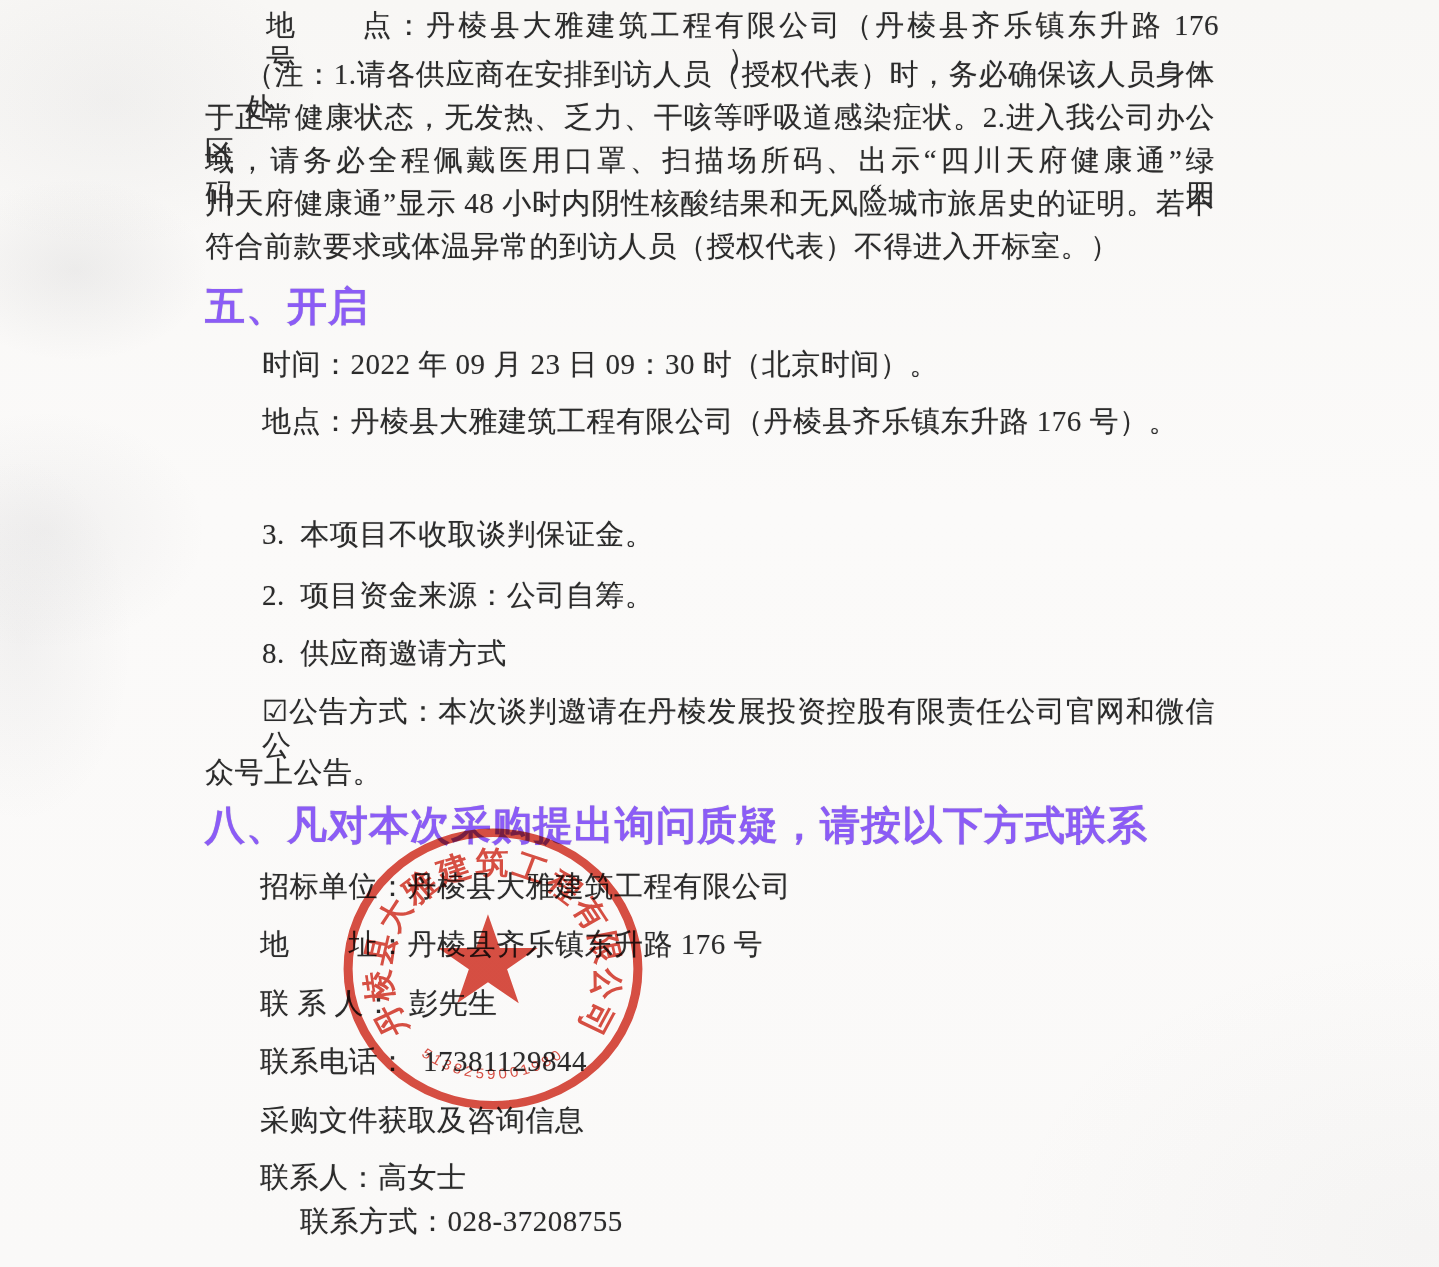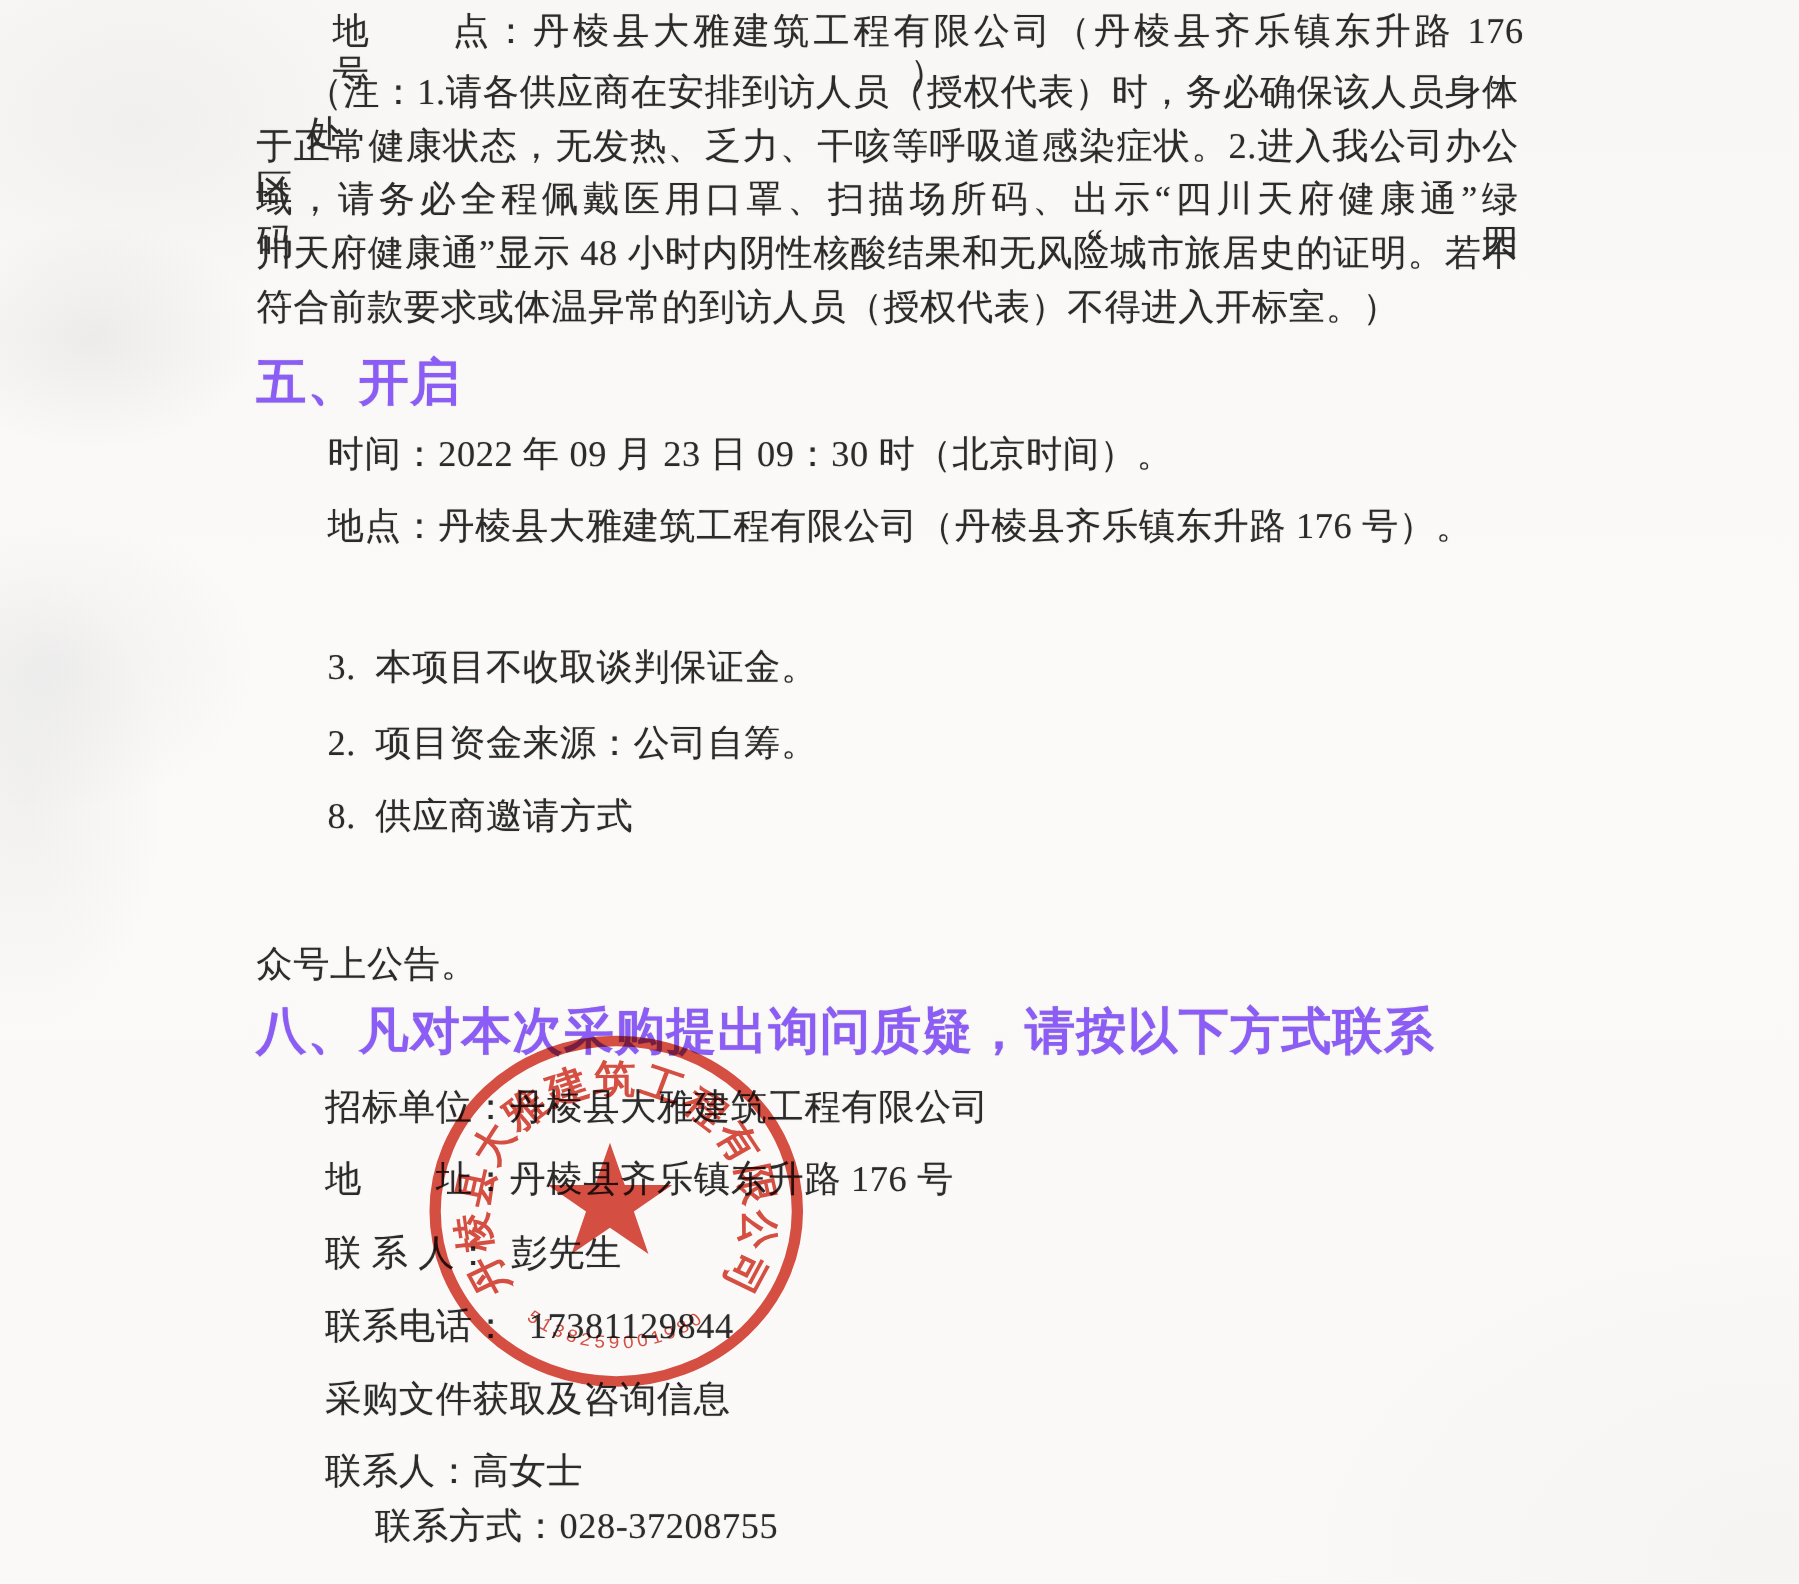--- a/index.html
+++ b/index.html
@@ -67,20 +67,21 @@
   <div class="ln fill" style="left:205px;top:186px;width:1010px;">川天府健康通”显示 48 小时内阴性核酸结果和无风险城市旅居史的证明。若不</div>
   <div class="ln" style="left:205px;top:229px;">符合前款要求或体温异常的到访人员（授权代表）不得进入开标室。）</div>
 
   <div class="ln head" style="left:205px;top:289px;">五、开启</div>
   <div class="ln" style="left:262px;top:347px;">时间：2022 年 09 月 23 日 09：30 时（北京时间）。</div>
   <div class="ln" style="left:262px;top:404px;">地点：丹棱县大雅建筑工程有限公司（丹棱县齐乐镇东升路 176 号）。</div>
 
   <div class="ln" style="left:262px;top:517px;">3.  本项目不收取谈判保证金。</div>
   <div class="ln" style="left:262px;top:578px;">2.  项目资金来源：公司自筹。</div>
   <div class="ln" style="left:262px;top:636px;">8.  供应商邀请方式</div>
+  <div class="ln fill" style="left:262px;top:694px;width:953px;">☑公告方式：本次谈判邀请在丹棱发展投资控股有限责任公司官网和微信公</div>
   <div class="ln" style="left:205px;top:755px;">众号上公告。</div>
 
   <div class="ln" style="left:260px;top:869px;">招标单位：丹棱县大雅建筑工程有限公司</div>
   <div class="ln head" style="left:205px;top:808px;">八、凡对本次采购提出询问质疑，请按以下方式联系</div>
   <div class="ln" style="left:260px;top:927px;">地　　址：丹棱县齐乐镇东升路 176 号</div>
   <div class="ln" style="left:260px;top:986px;">联 系 人：  彭先生</div>
   <div class="ln" style="left:260px;top:1044px;">联系电话：  17381129844</div>
   <div class="ln" style="left:260px;top:1103px;">采购文件获取及咨询信息</div>
   <div class="ln" style="left:260px;top:1160px;">联系人：高女士</div>
   <div class="ln" style="left:260px;top:1204px;margin-left:40px;">联系方式：028-37208755</div>

